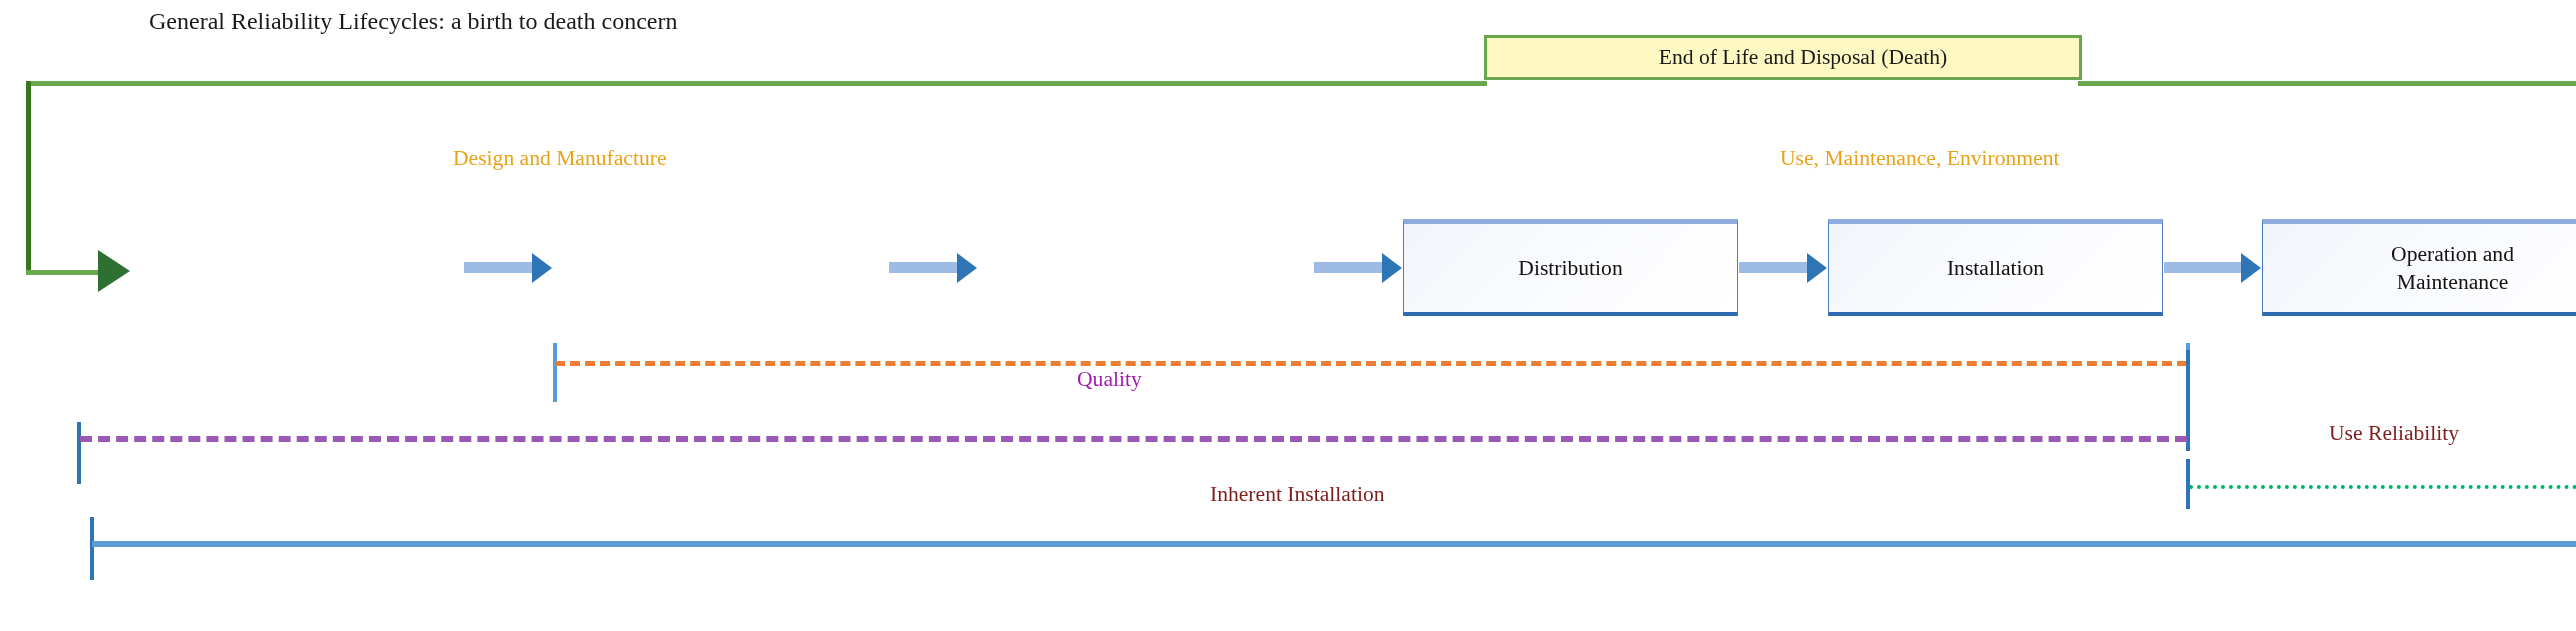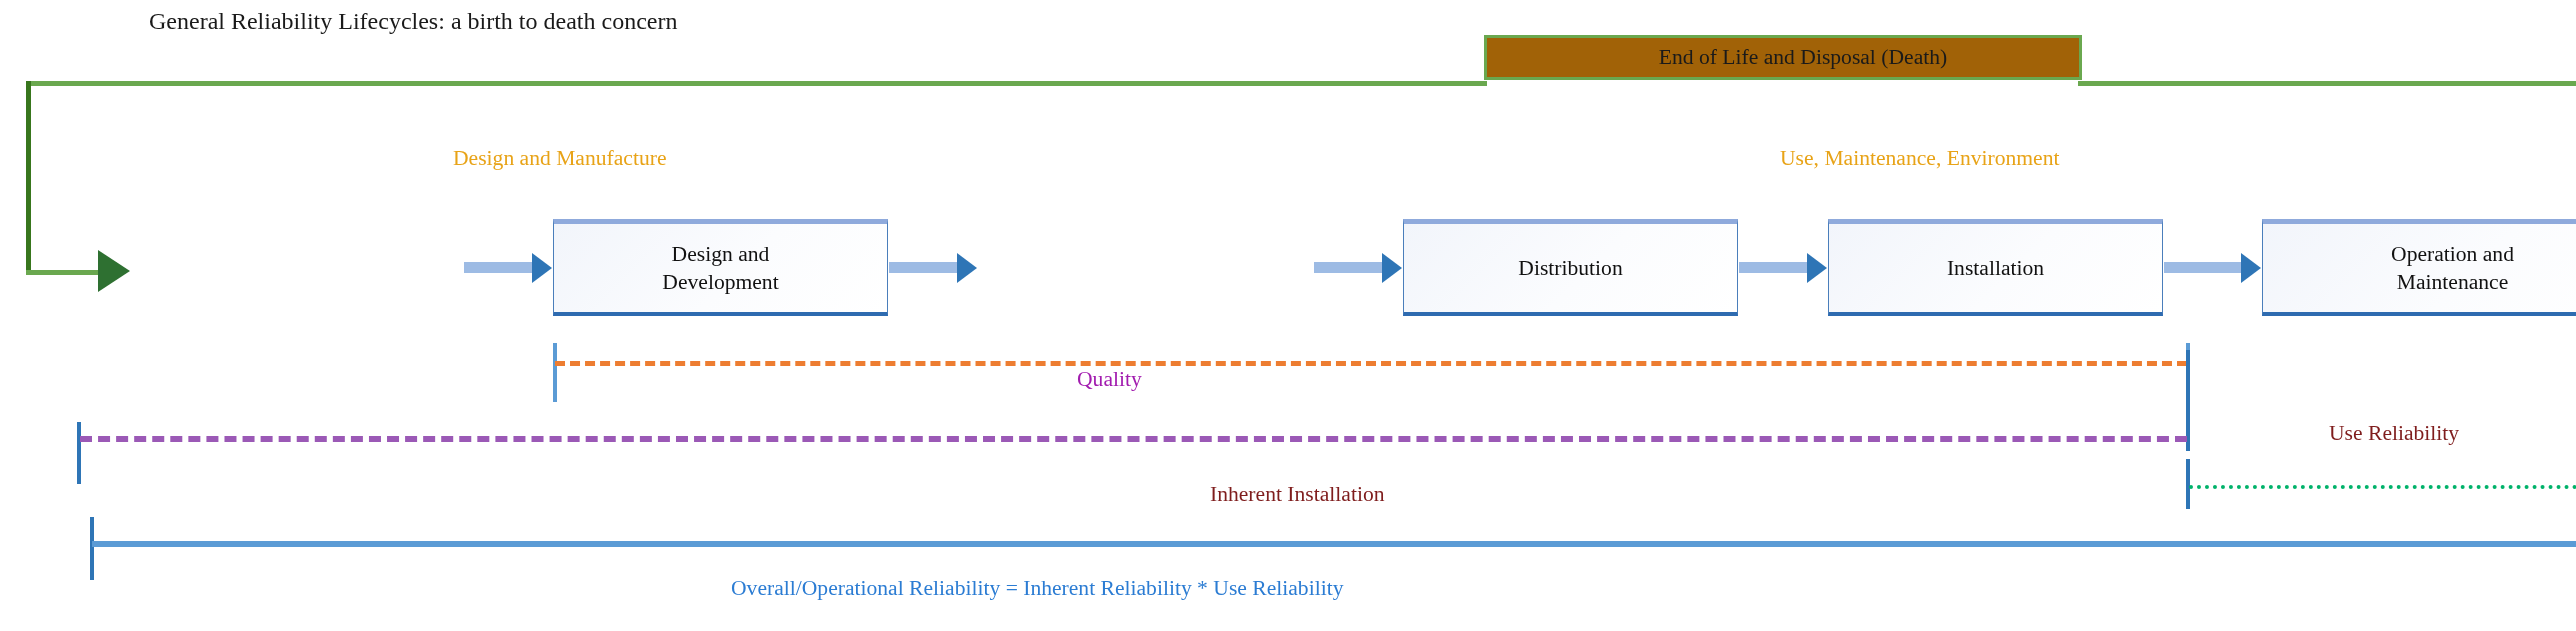--- a/index.html
+++ b/index.html
@@ -22,21 +22,21 @@
   #green-arrow{
     width:0;height:0;
     border-top:21.6px solid transparent;
     border-bottom:21.6px solid transparent;
     border-left:32px solid #2e7031;
   }
 
   
   #death-box{
     left:1484px; top:35px; width:598px; height:45px;
-    border:3.6px solid #6aa84f; background:#a16207;
+    border:3.6px solid #6aa84f; background:#fef9c3;
     display:flex; align-items:center; justify-content:center;
     box-sizing:border-box;
     padding-left:40px;
   }
   #death-box .lbl{font-size:21.6px;color:#1a1a1a;white-space:nowrap;}
 
   
   .amber-label{
     font-size:21.6px; color:#e8a317; white-space:nowrap;
   }
@@ -110,26 +110,20 @@
   <div class="abs" id="green-arrow" style="left:98px;top:250px;"></div>
 
   <div class="abs" id="death-box">
     <span class="lbl">End of Life and Disposal (Death)</span>
   </div>
 
   <div class="abs amber-label" style="left:453px;top:146px;">Design and Manufacture</div>
   <div class="abs amber-label" style="left:1780px;top:146px;">Use, Maintenance, Environment</div>
 
 
-  <div class="pbox" style="left:553px;top:219px;width:335px;height:97px;">
-    <div class="ptext">
-      <span style="white-space:pre-line;">Design and
-Development</span>
-    </div>
-  </div>
 
 
   <div class="pbox" style="left:1403px;top:219px;width:335px;height:97px;">
     <div class="ptext">
       <span style="white-space:pre-line;">Distribution</span>
     </div>
   </div>
 
   <div class="pbox" style="left:1828px;top:219px;width:335px;height:97px;">
     <div class="ptext">
@@ -176,16 +170,15 @@
   <div class="cap purple" style="left:1210px;top:482px;">Inherent Installation</div>
 
   <div class="tick dark" style="left:2186px;top:459px;height:50px;"></div>
 
   <div class="span-green" style="left:2189px;top:485px;width:524px;"></div>
   <div class="cap purple" style="left:2329px;top:421px;">Use Reliability</div>
 
   <div class="tick dark" style="left:90px;top:517px;height:63px;"></div>
 
   <div class="span-blue" style="left:92px;top:541px;width:2619px;"></div>
-  <div class="cap blue" style="left:731px;top:576px;">Overall/Operational Reliability = Inherent Reliability * Use Reliability</div>
 
 </div>
 
 
 </body></html>

